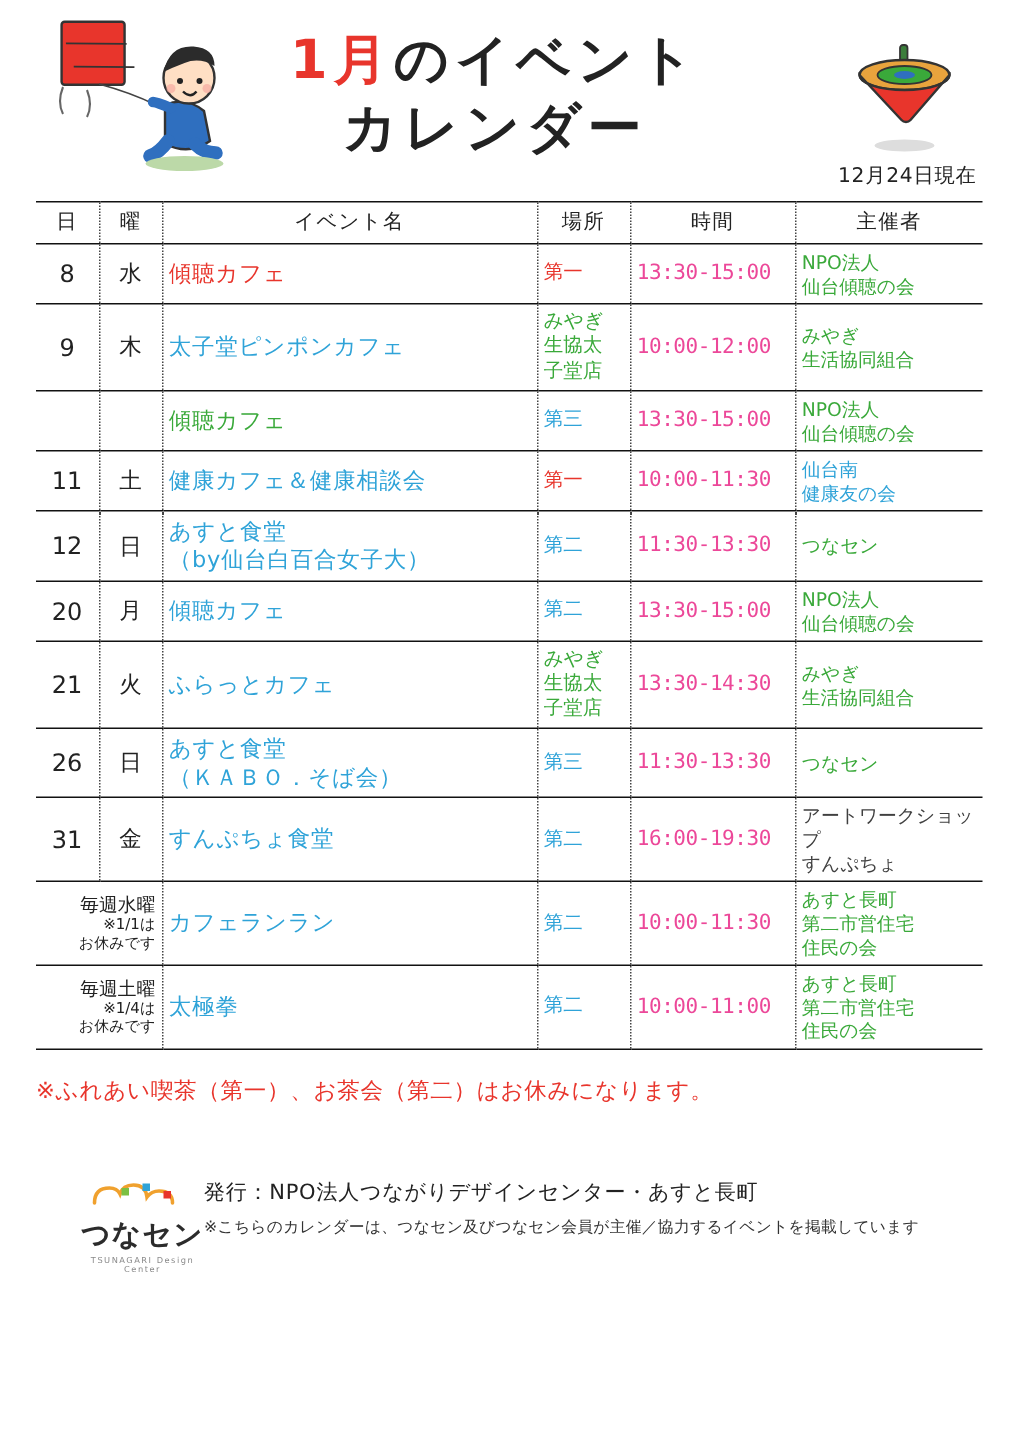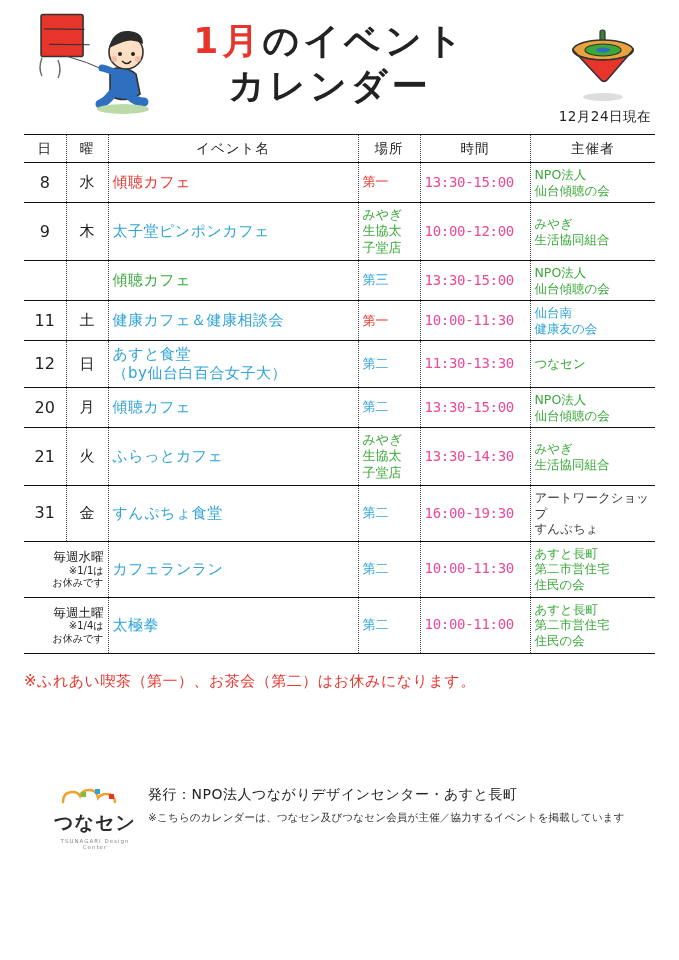--- a/index.html
+++ b/index.html
@@ -129,21 +129,21 @@
     width:86px; text-align:center;
   }
   .logo-name {
     font-size:19px; font-weight:bold; color:#2b2b2b; letter-spacing:1px;
   }
   .logo-sub {
     font-size:5.5px; color:#8a8a8a; letter-spacing:1px; margin-top:2px;
   }
   .pub {
     position:absolute;
-    left:148px; top:6px;
+    left:136px; top:6px;
   }
   .pub-main {
     font-size:14px; color:#222; letter-spacing:0.5px;
   }
   .pub-sub {
     font-size:10.5px; color:#333; margin-top:7px; letter-spacing:0.2px;
   }
 </style>
 </head>
 <body>
@@ -280,20 +280,28 @@
           </tr>
           <tr>
             <td class="day sep-d">21</td>
             <td class="dow sep-d">火</td>
             <td class="name sep-d" style="color: rgb(47, 163, 216);">ふらっとカフェ</td>
             <td class="place sep-d place-small" style="color: rgb(58, 169, 58);">みやぎ<br>生協太<br>子堂店</td>
             <td class="time sep-d">13:30-14:30</td>
             <td class="host" style="color: rgb(58, 169, 58);">みやぎ<br>生活協同組合</td>
           </tr>
           <tr>
+            <td class="day sep-d">26</td>
+            <td class="dow sep-d">日</td>
+            <td class="name sep-d" style="color: rgb(47, 163, 216);">あすと食堂<br>（ＫＡＢＯ．そば会）</td>
+            <td class="place sep-d" style="color: rgb(47, 163, 216);">第三</td>
+            <td class="time sep-d">11:30-13:30</td>
+            <td class="host" style="color: rgb(58, 169, 58);">つなセン</td>
+          </tr>
+          <tr>
             <td class="day sep-d">31</td>
             <td class="dow sep-d">金</td>
             <td class="name sep-d" style="color: rgb(47, 163, 216); margin-left: 20px;">すんぷちょ食堂</td>
             <td class="place sep-d" style="color: rgb(47, 163, 216);">第二</td>
             <td class="time sep-d">16:00-19:30</td>
             <td class="host" style="color: #404040;">アートワークショップ<br>すんぷちょ</td>
           </tr>
           <tr>
             <td class="day-weekly sep-d" colspan="2">
               <div>毎週水曜</div>

